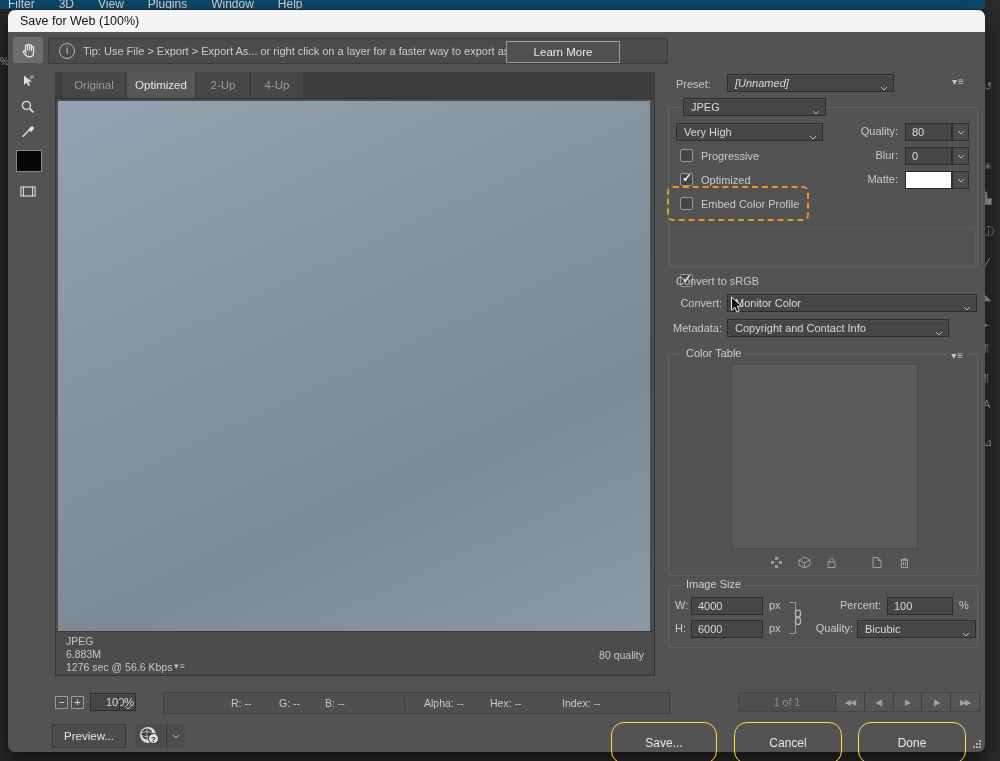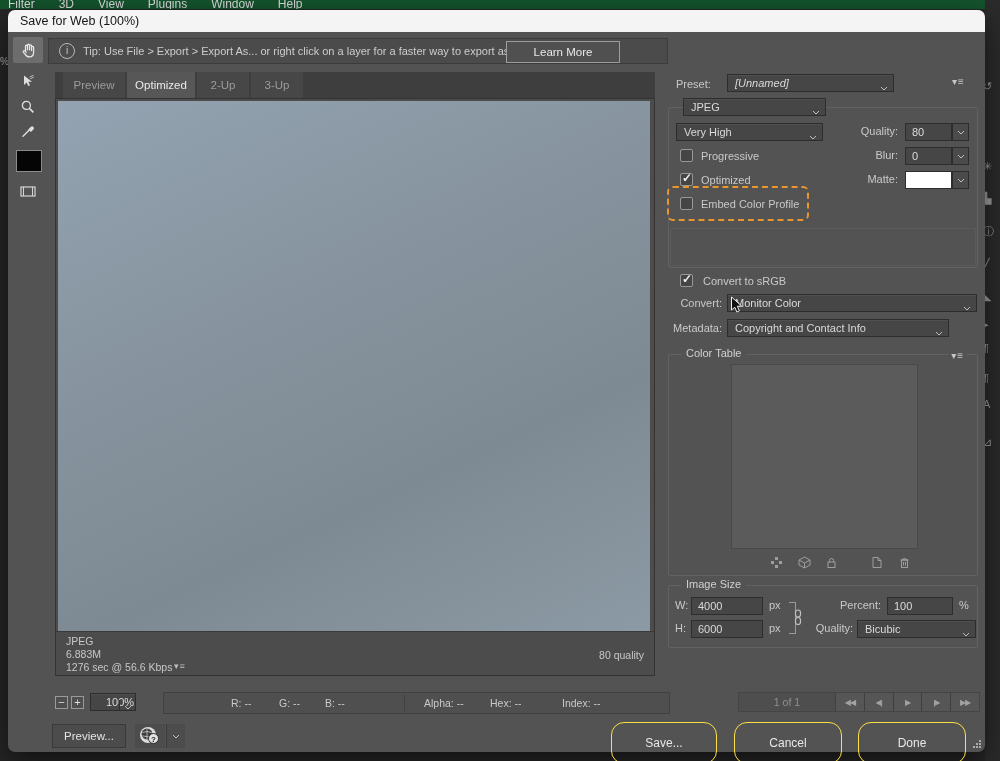--- a/index.html
+++ b/index.html
@@ -1,19 +1,19 @@
 <!DOCTYPE html>
 <html><head>
 <meta charset="utf-8">
 <style>
   html,body{margin:0;padding:0;background:#1d1d1d;}
   .screen{position:relative;width:1000px;height:761px;overflow:hidden;background:#262626;
     font-family:"Liberation Sans",sans-serif;-webkit-font-smoothing:antialiased;}
   .abs{position:absolute;}
-  .menubar{position:absolute;left:0;top:0;width:1000px;height:9px;background:#14532d;overflow:hidden;}
+  .menubar{position:absolute;left:0;top:0;width:1000px;height:9px;background:#0c4a6e;overflow:hidden;}
   .menubar .row{position:absolute;left:8px;top:-3px;display:flex;gap:24px;font-size:12px;color:#d8d8d8;}
   .dialog{position:absolute;left:8px;top:10px;width:977px;height:742px;background:#535353;
     border-radius:7px;box-shadow:0 10px 28px rgba(0,0,0,.55);}
   .titlebar{position:absolute;left:0;top:0;width:100%;height:22px;background:#f4f4f4;
     border-radius:7px 7px 0 0;display:flex;align-items:center;box-sizing:border-box;padding-left:12px;
     color:#141414;font-size:12.5px;}
   .body{position:absolute;left:0;top:22px;width:977px;height:720px;}
   .toolbtn{position:absolute;width:30px;height:26px;display:flex;align-items:center;justify-content:center;border-radius:2px;}
   .toolbtn.sel{background:#6d6d6d;}
   .tipbar{position:absolute;left:40px;top:6px;width:620px;height:26px;background:#4b4b4b;
@@ -136,24 +136,24 @@
         </svg>
       </div>
 
       <div class="tipbar">
         <div class="infoicon">i</div>
         <div class="tiptext">Tip: Use File &gt; Export &gt; Export As...  or right click on a layer for a faster way to export assets</div>
         <div class="learnmore">Learn More</div>
       </div>
 
       <div class="tabstrip">
-        <div class="tab" style="left:8px;width:62px;">Preview</div>
+        <div class="tab" style="left:8px;width:62px;">Original</div>
         <div class="tab sel" style="left:72px;width:68px;">Optimized</div>
         <div class="tab" style="left:142px;width:52px;">2-Up</div>
-        <div class="tab" style="left:196px;width:52px;">3-Up</div>
+        <div class="tab" style="left:196px;width:52px;">4-Up</div>
       </div>
 
       <div class="previewbox">
         <div class="previewimg"></div>
         <div class="statusbar">
           <span class="abs" style="left:10px;top:3px;">JPEG</span>
           <span class="abs" style="right:10px;top:17px;">80 quality</span>
           <span class="abs" style="left:10px;top:16px;">6.883M</span>
           <span class="abs" style="left:10px;top:29px;">1276 sec @ 56.6 Kbps</span>
           <span class="abs" style="left:118px;top:29px;font-size:9px;color:#bdbdbd;letter-spacing:1px;">▾≡</span>
@@ -251,21 +251,21 @@
           </svg>
       </div>
 
       <div class="orangebox" style="left:659px;top:154px;width:138px;height:31px;"></div>
       <div class="cb" style="left:672px;top:165px;"></div>
       <div class="label" style="left:693px;top:166px;">Embed Color Profile</div>
 
       <div class="abs" style="left:662px;top:196px;width:306px;height:38px;border:1px solid #5b5b5b;box-sizing:border-box;"></div>
 
       <div class="cb on" style="left:672px;top:242px;"></div>
-      <div class="label" style="left:695px;top:243px;">Convert to sRGB</div>
+      <div class="label" style="left:668px;top:243px;">Convert to sRGB</div>
 
       <div class="label" style="left:658px;top:265px;width:56px;text-align:right;">Convert:</div>
       <div class="dd" style="left:719px;top:262px;width:250px;">
         <span>Monitor Color</span>
         <span class="chev"><svg width="8" height="5">
               <polyline points="1,1 4,4 7,1" fill="none" stroke="#bdbdbd"></polyline>
             </svg></span>
       </div>
       <svg class="abs" style="left:722px;top:264px;z-index:9;" width="13" height="19" viewBox="0 0 13 19">
         <path d="M1.5 1 L1.5 14 L4.8 11.2 L6.9 16 L9.4 14.9 L7.3 10.2 L11.8 10.2 Z" fill="#101010" stroke="#efefef" stroke-width="1"></path>

